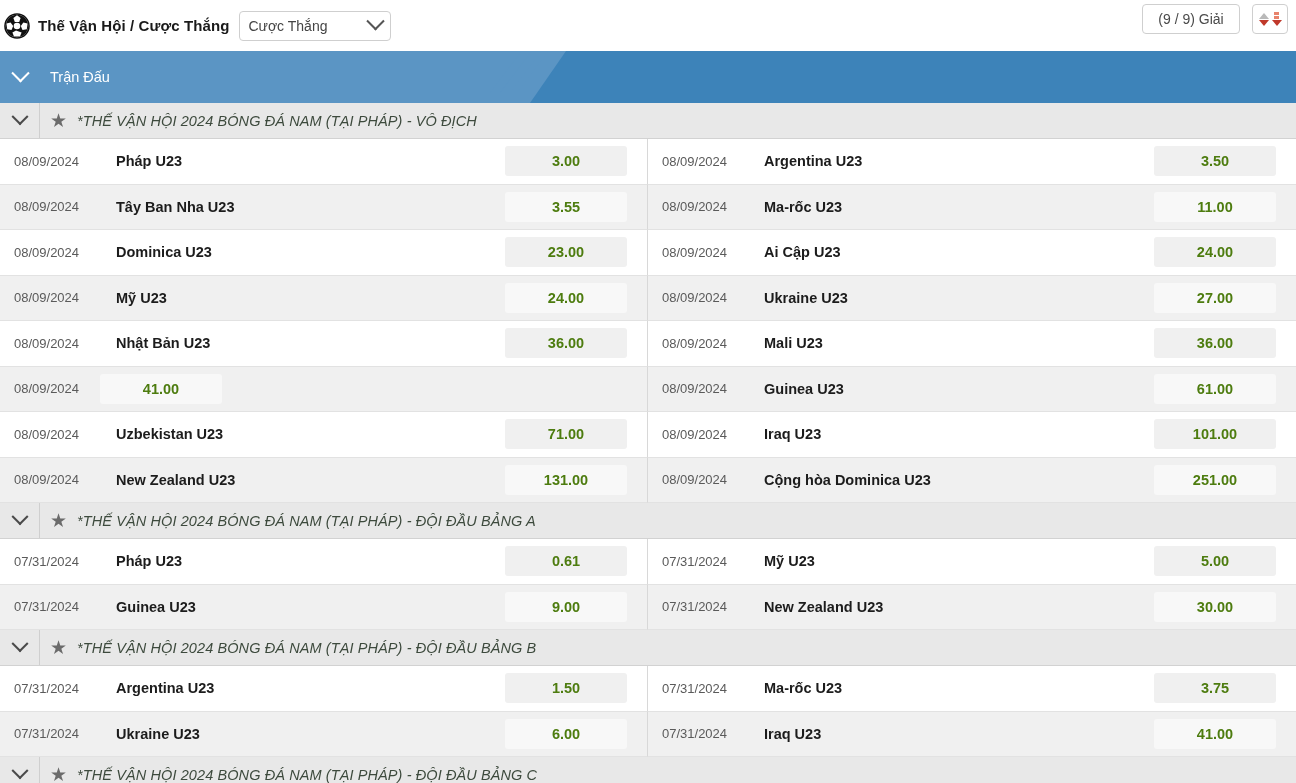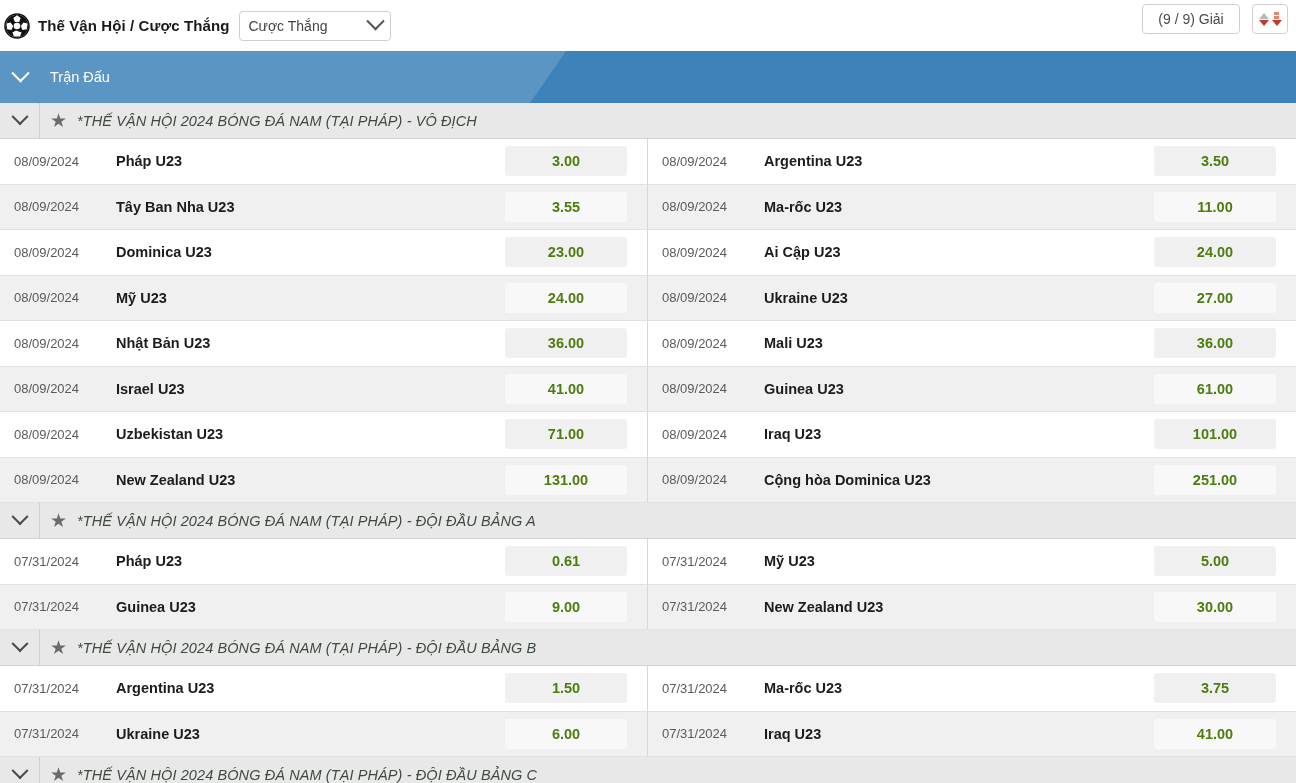--- a/index.html
+++ b/index.html
@@ -277,21 +277,20 @@
       </div>
       <div class="cell right">
         <span class="date">08/09/2024</span>
         <span class="team">Mali U23</span>
         <span class="odds">36.00</span>
       </div>
     </div>
     <div class="row even">
       <div class="cell left">
         <span class="date">08/09/2024</span>
-        <span class="team">Israel U23</span>
         <span class="odds">41.00</span>
       </div>
       <div class="cell right">
         <span class="date">08/09/2024</span>
         <span class="team">Guinea U23</span>
         <span class="odds">61.00</span>
       </div>
     </div>
     <div class="row odd">
       <div class="cell left">

